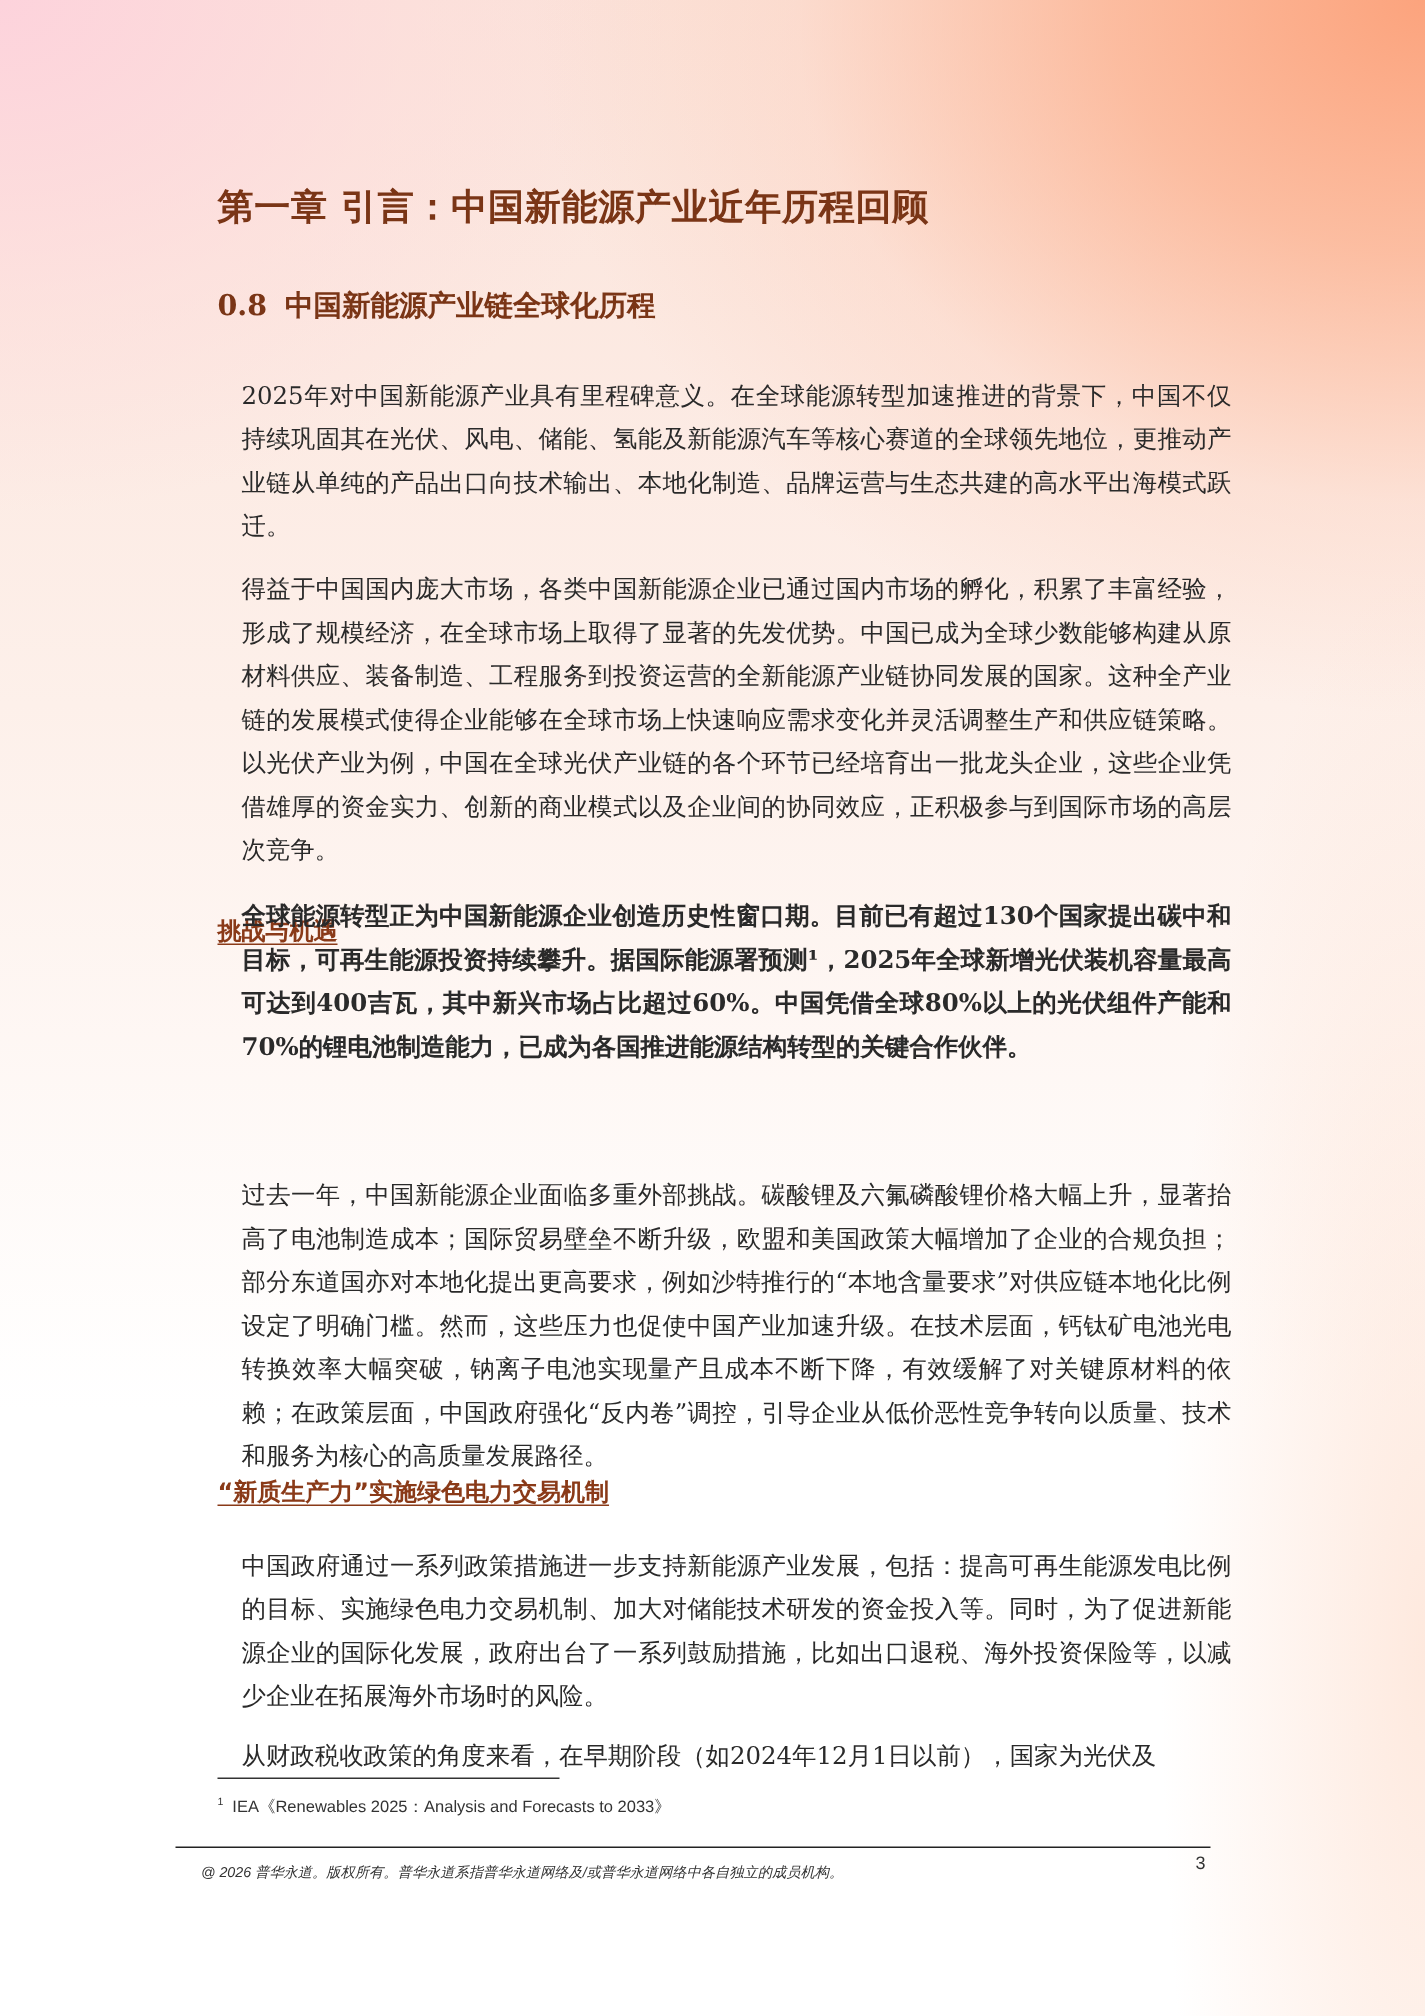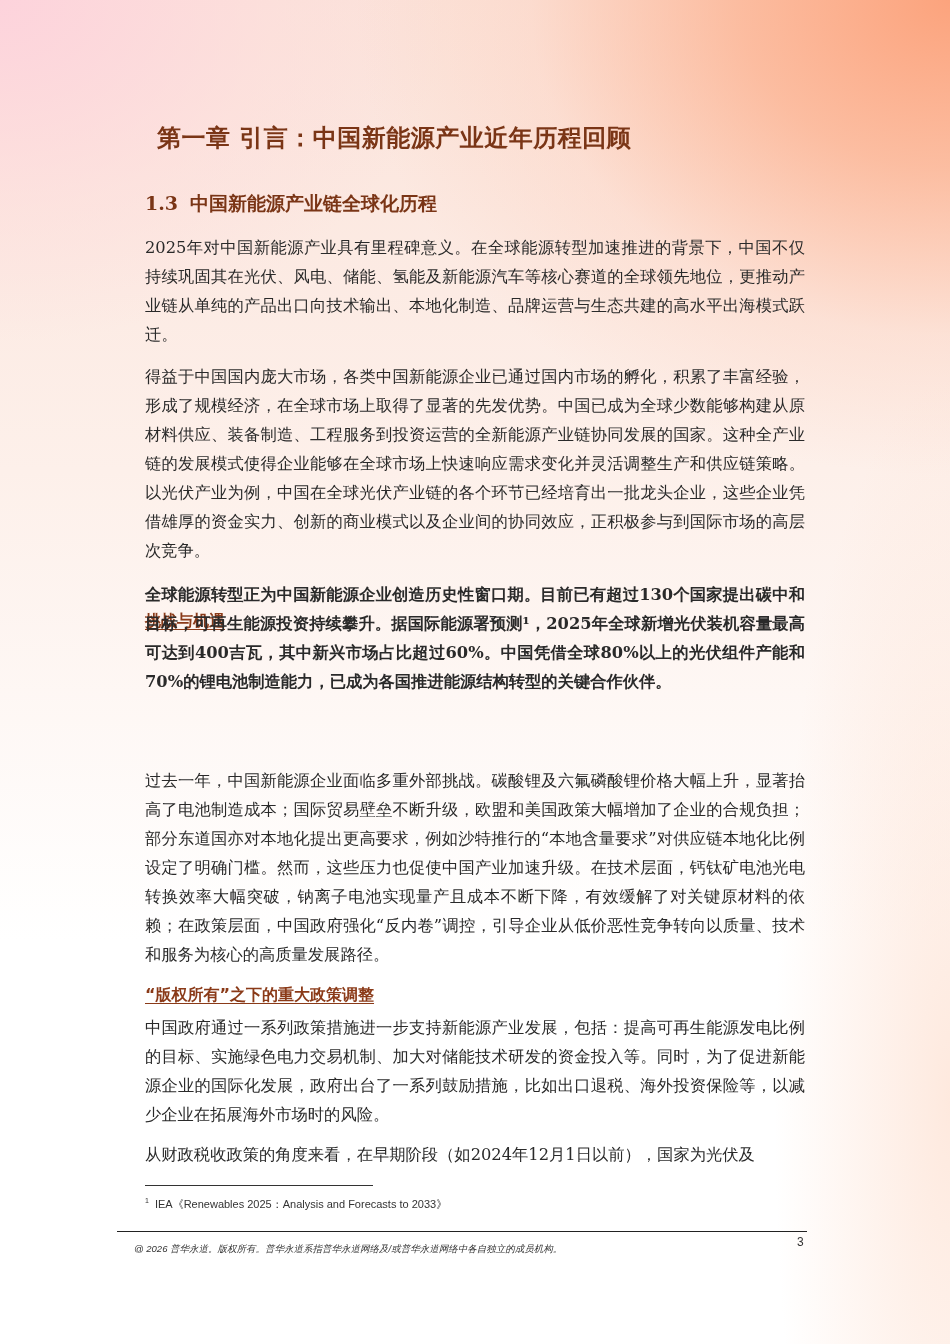--- a/index.html
+++ b/index.html
@@ -25,41 +25,40 @@
     .chapter-title {
       position: absolute;
       top: 122px;
       left: 0;
       font-size: 24px;
       font-weight: bold;
       color: #7a3516;
       letter-spacing: 0.5px;
       white-space: nowrap;
       font-family: "DejaVu Sans", sans-serif;
-      margin-left: 12px;
     }
     .section-title {
       position: absolute;
       top: 191px;
       left: 0;
       font-size: 19px;
       font-weight: bold;
       color: #7a3516;
       white-space: nowrap;
       font-family: "DejaVu Sans", sans-serif;
     }
     .section-title .num { margin-right: 12px; font-family: "DejaVu Serif", serif; }
     .para {
       position: absolute;
       left: 0;
       width: 660px;
       font-size: 16.3px;
       line-height: 29px;
       text-align: justify;
-      margin: 0;
+      margin: 16px;
     }
     .subhead {
       position: absolute;
       left: 0;
       font-size: 16px;
       color: #8a3a18;
       text-decoration: underline;
       text-underline-offset: 3px;
       white-space: nowrap;
       font-family: "DejaVu Sans", sans-serif;
@@ -111,31 +110,31 @@
       font-family: "Liberation Sans", sans-serif;
     }
   </style>
 </head>
 <body>
 
 <div class="page">
   <div class="chapter-title">第一章  引言：中国新能源产业近年历程回顾</div>
 
   <div class="section-title">
-    <span class="num">1.3</span><span>中国新能源产业链全球化历程</span>
+    <span class="num">0.8</span><span>中国新能源产业链全球化历程</span>
   </div>
 
   <p class="para" style="top:233px;">2025年对中国新能源产业具有里程碑意义。在全球能源转型加速推进的背景下，中国不仅持续巩固其在光伏、风电、储能、氢能及新能源汽车等核心赛道的全球领先地位，更推动产业链从单纯的产品出口向技术输出、本地化制造、品牌运营与生态共建的高水平出海模式跃迁。</p>
   <p class="para" style="top:362px;">得益于中国国内庞大市场，各类中国新能源企业已通过国内市场的孵化，积累了丰富经验，形成了规模经济，在全球市场上取得了显著的先发优势。中国已成为全球少数能够构建从原材料供应、装备制造、工程服务到投资运营的全新能源产业链协同发展的国家。这种全产业链的发展模式使得企业能够在全球市场上快速响应需求变化并灵活调整生产和供应链策略。以光伏产业为例，中国在全球光伏产业链的各个环节已经培育出一批龙头企业，这些企业凭借雄厚的资金实力、创新的商业模式以及企业间的协同效应，正积极参与到国际市场的高层次竞争。</p>
 
   <div class="subhead" style="top:580px;margin-top:31px;">挑战与机遇</div>
   <p class="para" style="top:580px;font-weight:bold;">全球能源转型正为中国新能源企业创造历史性窗口期。目前已有超过130个国家提出碳中和目标，可再生能源投资持续攀升。据国际能源署预测¹，2025年全球新增光伏装机容量最高可达到400吉瓦，其中新兴市场占比超过60%。中国凭借全球80%以上的光伏组件产能和70%的锂电池制造能力，已成为各国推进能源结构转型的关键合作伙伴。</p>
   <p class="para" style="top:766px;">过去一年，中国新能源企业面临多重外部挑战。碳酸锂及六氟磷酸锂价格大幅上升，显著抬高了电池制造成本；国际贸易壁垒不断升级，欧盟和美国政策大幅增加了企业的合规负担；部分东道国亦对本地化提出更高要求，例如沙特推行的“本地含量要求”对供应链本地化比例设定了明确门槛。然而，这些压力也促使中国产业加速升级。在技术层面，钙钛矿电池光电转换效率大幅突破，钠离子电池实现量产且成本不断下降，有效缓解了对关键原材料的依赖；在政策层面，中国政府强化“反内卷”调控，引导企业从低价恶性竞争转向以质量、技术和服务为核心的高质量发展路径。</p>
 
-  <div class="subhead" style="top:985px;">“版权所有”之下的重大政策调整</div>
+  <div class="subhead" style="top:985px;">“新质生产力”实施绿色电力交易机制</div>
   <p class="para" style="top:1013px;">中国政府通过一系列政策措施进一步支持新能源产业发展，包括：提高可再生能源发电比例的目标、实施绿色电力交易机制、加大对储能技术研发的资金投入等。同时，为了促进新能源企业的国际化发展，政府出台了一系列鼓励措施，比如出口退税、海外投资保险等，以减少企业在拓展海外市场时的风险。</p>
   <p class="para" style="top:1140px;">从财政税收政策的角度来看，在早期阶段（如2024年12月1日以前），国家为光伏及</p>
 </div>
 
 <div class="fn-rule"></div>
 <div class="footnote">
   <sup>1</sup><span>IEA《Renewables 2025：Analysis and Forecasts to 2033》</span>
 </div>
 
 <div class="footer-rule"></div>

